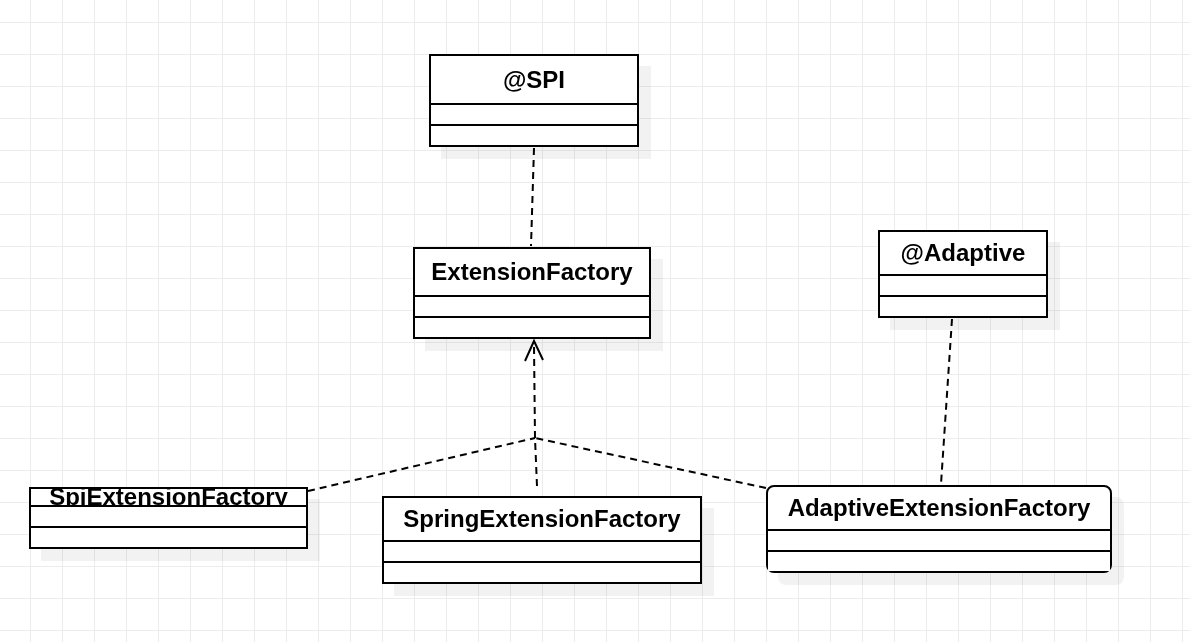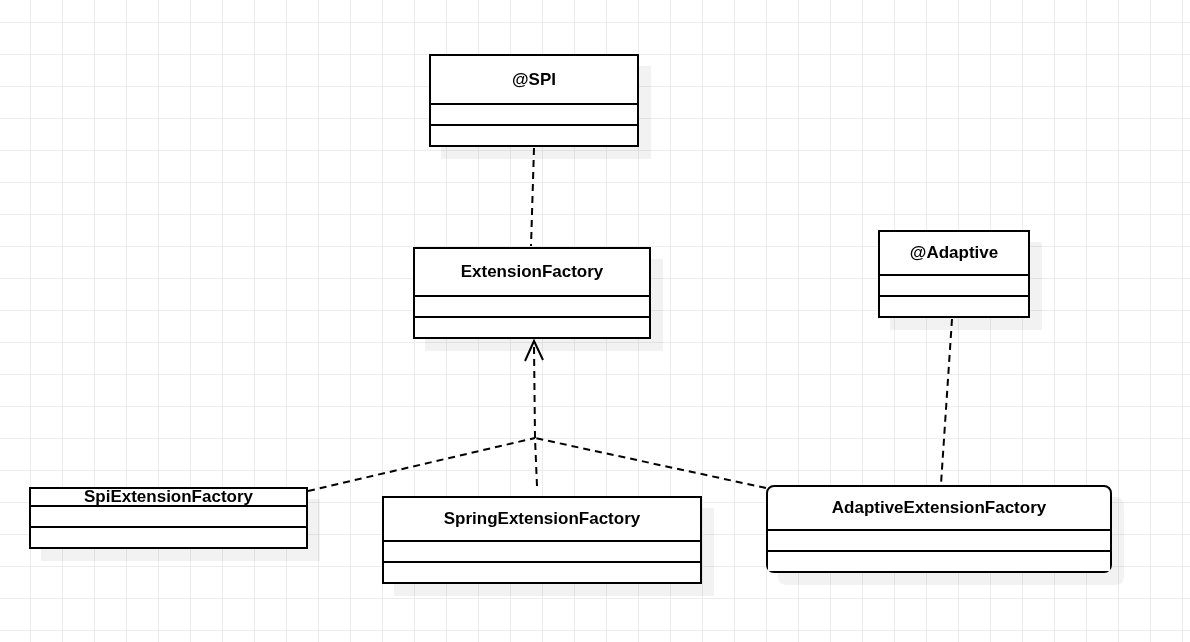--- a/index.html
+++ b/index.html
@@ -28,21 +28,21 @@
     border: 2px solid #000000;
     box-shadow: 12px 12px 0 rgba(0, 0, 0, 0.05);
     z-index: 1;
   }
   .uml-title {
     flex: 1;
     display: flex;
     align-items: center;
     justify-content: center;
     font-weight: bold;
-    font-size: 17px;
+    font-size: 24px;
     color: #000000;
     white-space: nowrap;
     overflow: hidden;
   }
   .uml-row {
     height: 19px;
     border-top: 2px solid #000000;
     background: #ffffff;
   }
   #edges {
@@ -59,21 +59,21 @@
     stroke-dasharray: 7 5;
   }
   #edges .arrowhead {
     stroke: #000000;
     stroke-width: 2;
     fill: none;
   }
   
   #box-spi                        { left: 429px; top: 54px;  width: 210px; height: 93px; }
   #box-extension-factory          { left: 413px; top: 247px; width: 238px; height: 92px; }
-  #box-adaptive                   { left: 878px; top: 230px; width: 152px; height: 88px; }
+  #box-adaptive                   { left: 878px; top: 230px; width: 170px; height: 88px; }
   #box-spi-extension-factory      { left: 29px;  top: 487px; width: 279px; height: 62px; }
   #box-spring-extension-factory   { left: 382px; top: 496px; width: 320px; height: 88px; }
   #box-adaptive-extension-factory { left: 766px; top: 485px; width: 346px; height: 88px; border-radius: 8px; }
 </style>
 </head>
 <body>
 
 <div id="canvas">
 
   <div class="uml-class" id="box-spi">

